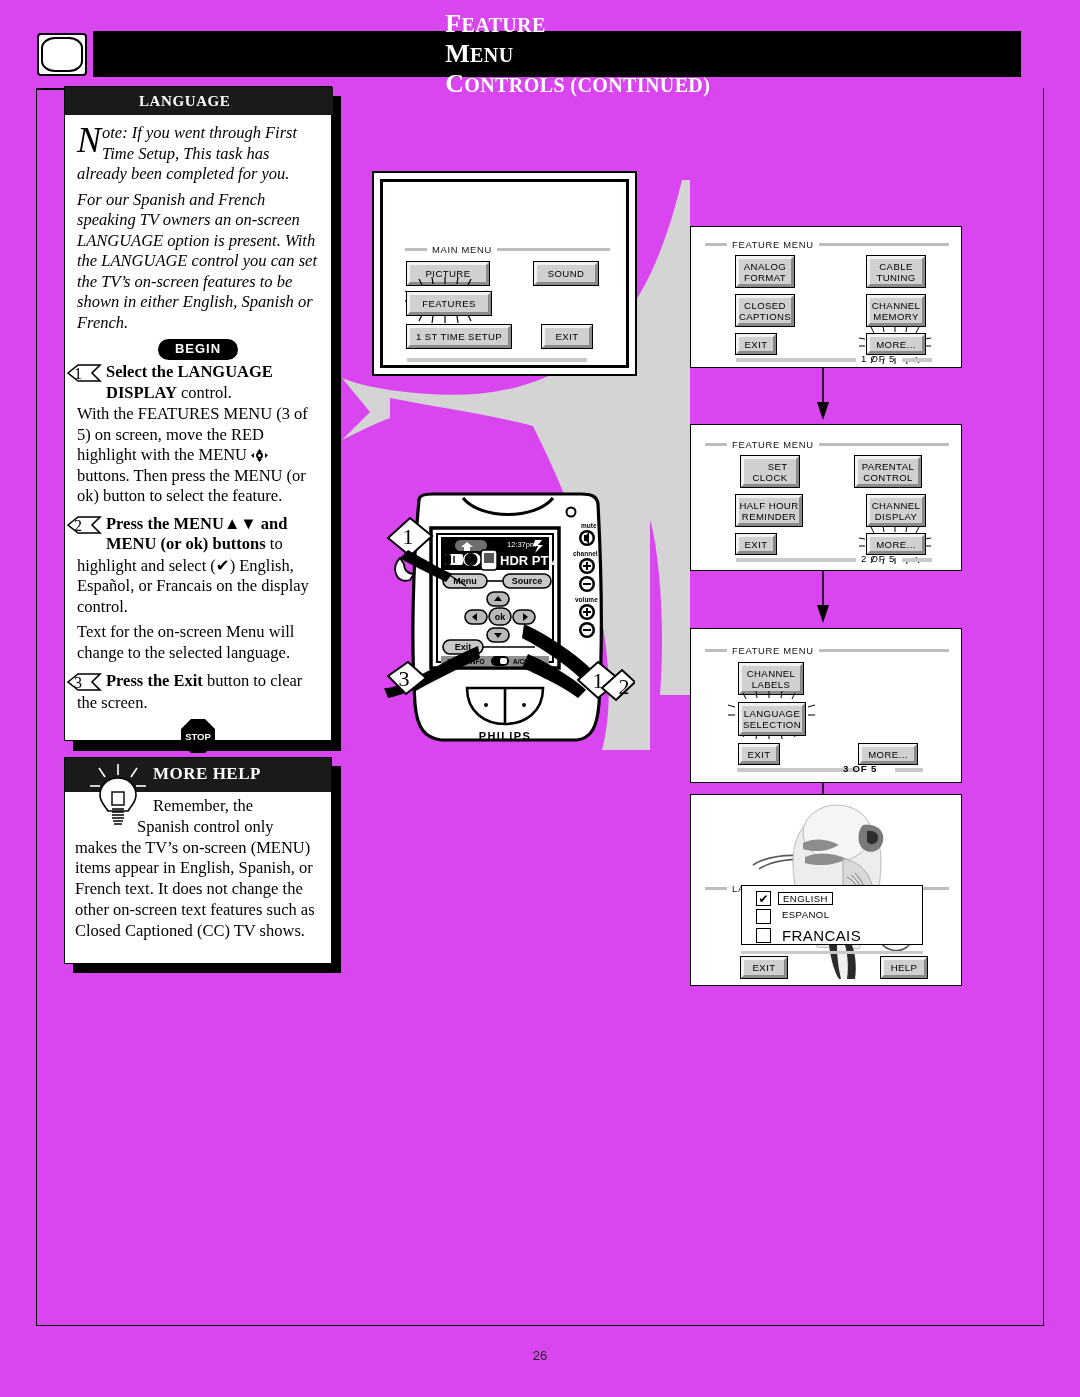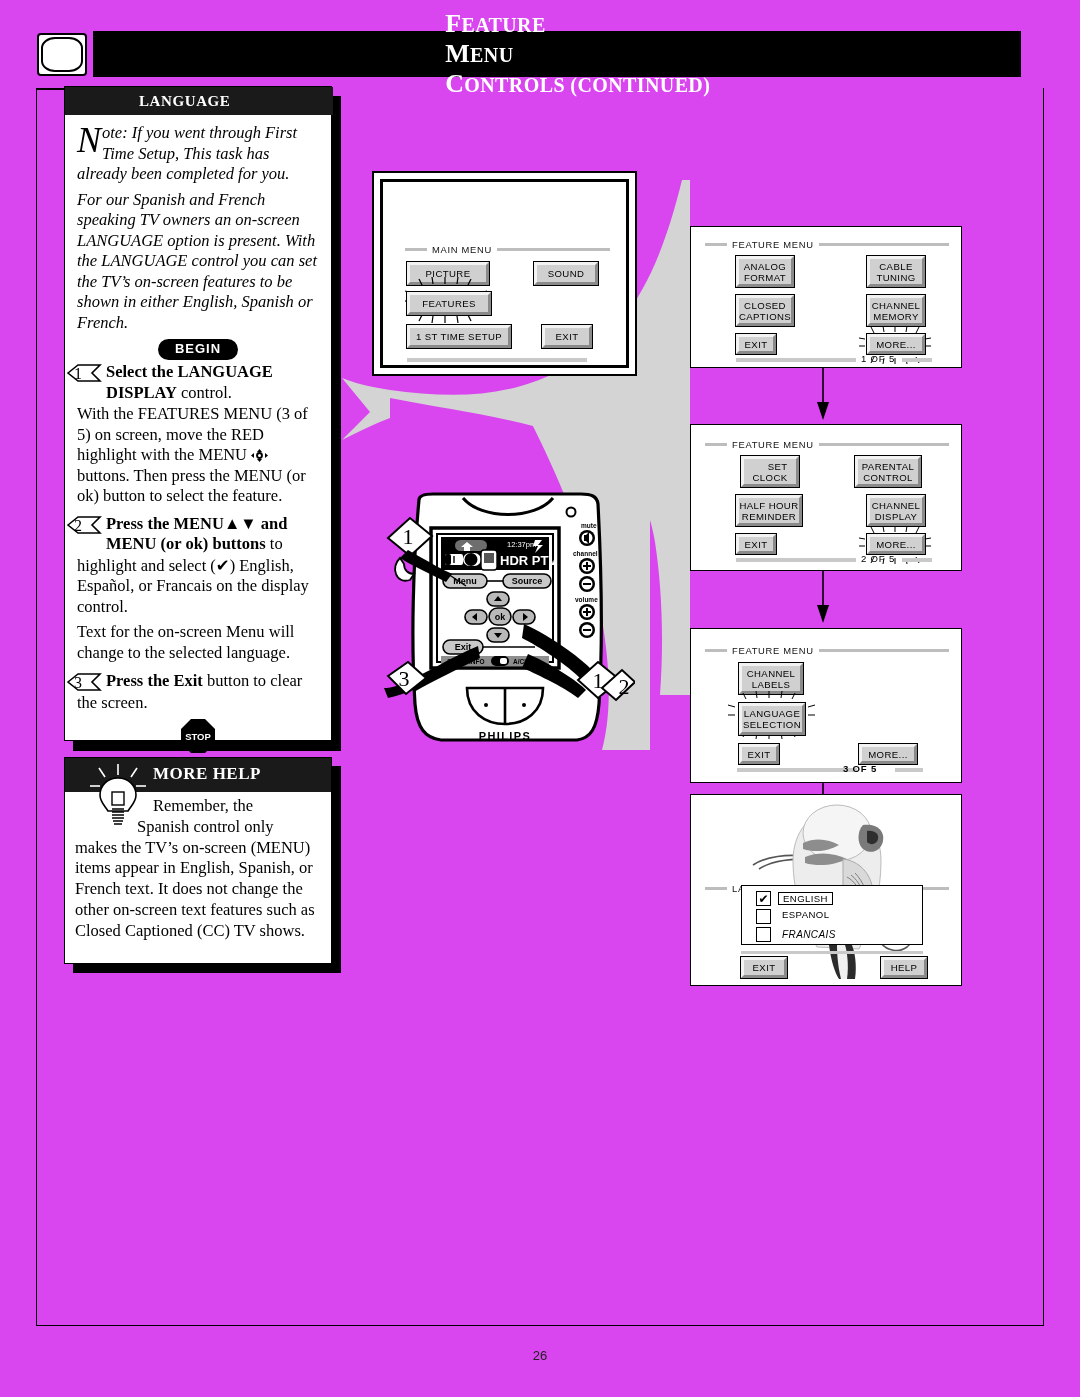--- a/index.html
+++ b/index.html
@@ -674,21 +674,21 @@
         <div style="position:absolute; left:14px; top:5px; display:flex; align-items:center; gap:7px;">
           <span style="width:15px;height:15px;border:1.4px solid #000;display:flex;align-items:center;justify-content:center;font-family:'Liberation Sans',sans-serif;font-size:12px;line-height:1;">✔</span>
           <span style="border:1.2px solid #000;padding:0 4px;font-family:'Liberation Sans',sans-serif;font-size:9.6px;letter-spacing:0.4px;">ENGLISH</span>
         </div>
         <div style="position:absolute; left:14px; top:23px; display:flex; align-items:flex-start; gap:7px;">
           <span style="width:15px;height:15px;border:1.4px solid #000;display:block;"></span>
           <span style="font-family:'Liberation Sans',sans-serif;font-size:9.6px;letter-spacing:0.4px;padding:0 4px;">ESPANOL</span>
         </div>
         <div style="position:absolute; left:14px; top:41px; display:flex; align-items:center; gap:7px;">
           <span style="width:15px;height:15px;border:1.4px solid #000;display:block;"></span>
-          <span style="font-family:'Liberation Sans',sans-serif;font-size:10px;letter-spacing:0.4px;padding:0 4px;font-style:italic;">FRANCAIS</span>
+          <span style="font-family:'Liberation Sans',sans-serif;font-size:15px;letter-spacing:0.4px;padding:0 4px;">FRANCAIS</span>
         </div>
       </div>
 
       <div class="botrule" style="left:50px; top:156px; width:182px; height:3px;"></div>
       <div class="btn3d" style="left:50px; top:162px; width:46px; height:21px;">
         <span class="lbl">EXIT</span>
       </div>
       <div class="btn3d" style="left:190px; top:162px; width:46px; height:21px;">
         <span class="lbl">HELP</span>
       </div>

